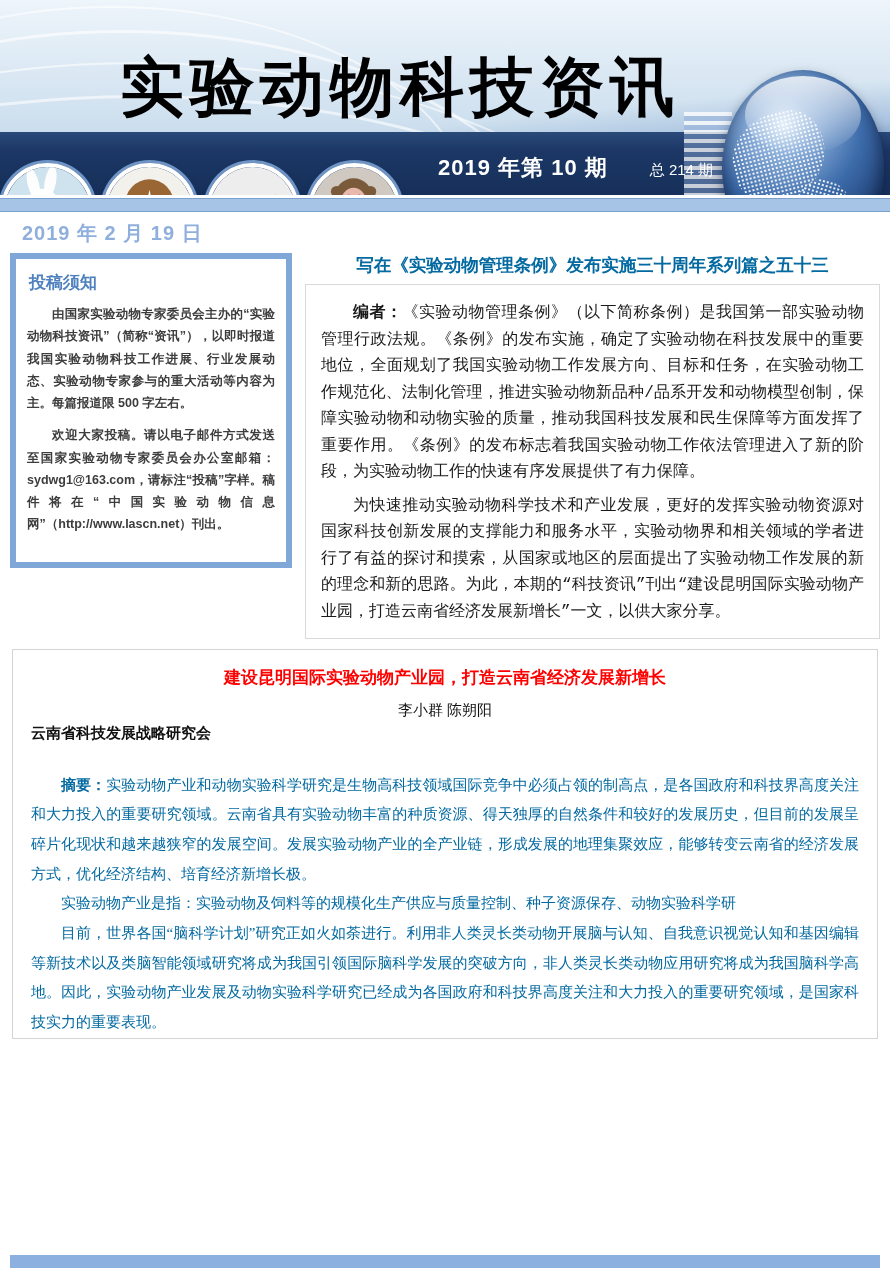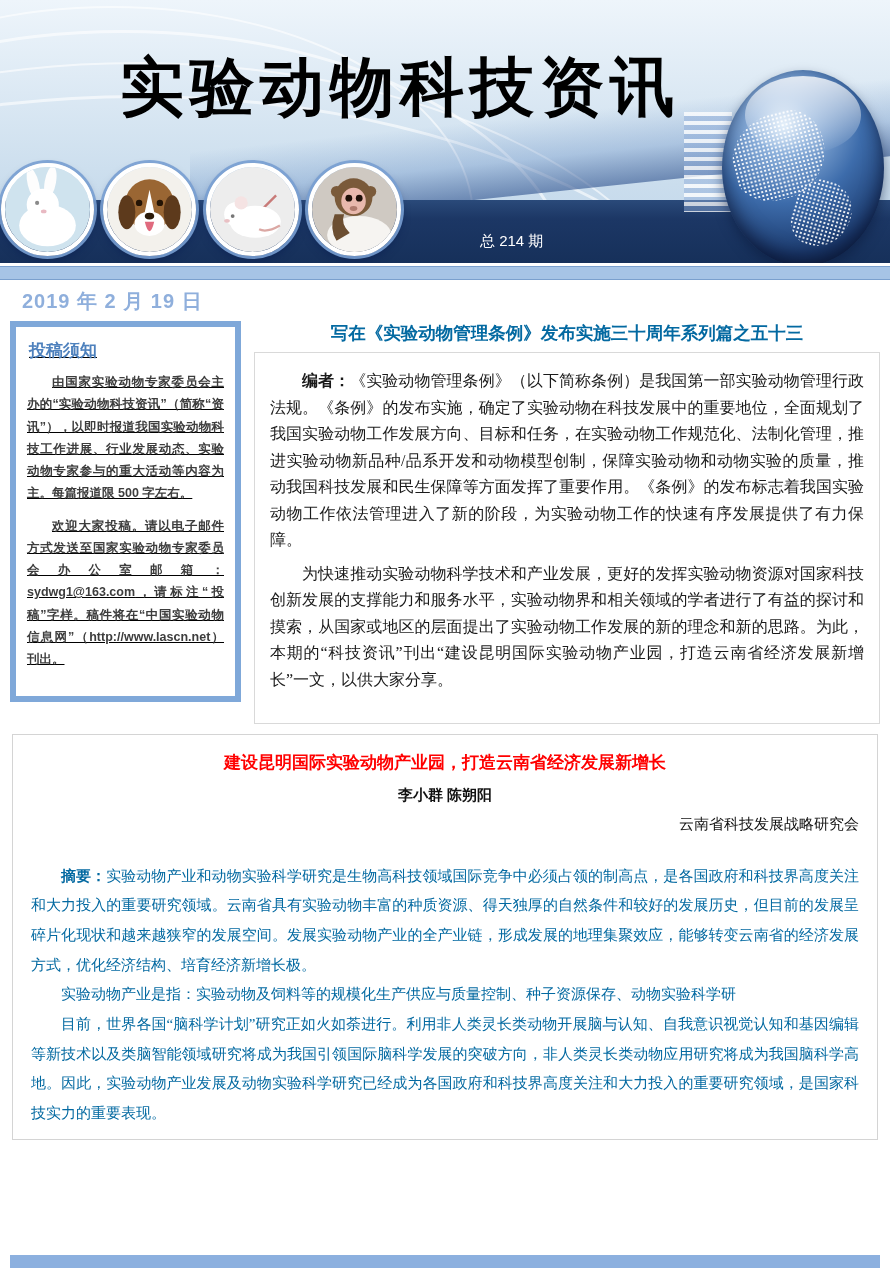--- a/index.html
+++ b/index.html
@@ -1,21 +1,21 @@
 <!DOCTYPE html>
 <html><head>
 <meta charset="utf-8">
 <style>
   html,body{margin:0;padding:0;}
   body{width:890px;height:1271px;overflow:hidden;position:relative;background:#fff;
        font-family:"Liberation Sans","DejaVu Sans",sans-serif;}
   .page{position:relative;width:890px;height:1271px;overflow:hidden;background:#fff;}
 
   
-  .masthead{position:relative;width:100%;height:263px;overflow:hidden;
+  .masthead{position:relative;width:100%;height:195px;overflow:hidden;
     background:linear-gradient(180deg,#eef5fb 0%,#dcE9f4 35%,#cadded 70%,#bfd5ea 100%);}
   .arc{position:absolute;border:3px solid rgba(255,255,255,.6);border-radius:50%;}
   .arc.a1{width:900px;height:520px;left:-330px;top:30px;}
   .arc.a2{width:1150px;height:640px;left:-440px;top:62px;border-width:2px;}
   .arc.a3{width:1350px;height:780px;left:-540px;top:95px;}
   .arc.a4{width:720px;height:420px;left:-250px;top:6px;border-width:2px;}
   .diag{position:absolute;left:190px;top:112px;width:760px;height:78px;transform:skewY(-6deg);
     background:linear-gradient(180deg,rgba(130,165,215,0) 0%,rgba(100,140,195,.35) 55%,rgba(45,80,140,.6) 100%);}
   .stripes{position:absolute;right:158px;top:112px;width:48px;height:100px;opacity:.85;
     background:repeating-linear-gradient(180deg,rgba(255,255,255,.9) 0 4px,rgba(140,170,215,.55) 4px 9px);}
@@ -49,40 +49,40 @@
 
   
   .header-divider{margin-top:3px;height:12px;background:#a6c4e6;
     border-top:1px solid #7aa0ce;border-bottom:1px solid #7aa0ce;}
 
   
   .content{padding:0 10px;}
   .date-line{margin:8px 0 6px 12px;color:#8fafdc;font-weight:700;font-size:20px;letter-spacing:1px;}
 
   .columns{display:flex;align-items:flex-start;gap:13px;}
-  .sidebar{width:231px;flex:none;box-sizing:border-box;text-decoration:underline;}
+  .sidebar{width:282px;flex:none;box-sizing:border-box;}
   .notice-box{border:6px solid #7fa8d9;background:#fff;padding:12px 11px 10px;box-sizing:border-box;}
   .notice-title{color:#4e81bd;font-weight:700;font-size:17px;margin:0 0 9px 2px;}
   .notice-box p{font-size:12.5px;color:#3d3d3d;font-weight:600;line-height:1.78;
     text-align:justify;text-indent:2em;margin:0 0 10px;}
   .notice-box p:last-child{margin-bottom:16px;}
   .email{font-weight:800;}
 
   .right-col{flex:1;min-width:0;}
   .article1-title{color:#0369a1;font-weight:700;font-size:17.5px;text-align:center;margin:0 0 7px;}
-  .article1-box{border:1px solid #d9d9d9;padding:8px 15px 29px;box-sizing:border-box;
-    font-family:Liberation Serif, serif;}
+  .article1-box{border:1px solid #d9d9d9;padding:8px 15px 12px;box-sizing:border-box;
+    font-family:Liberation Mono, monospace;}
   .article1-box p{font-size:16px;line-height:1.66;color:#1a1a1a;text-align:justify;
     text-indent:2em;margin:7px 0 0;}
   .bold-prefix{font-weight:700;}
 
-  .article2{margin:10px 2px 0;border:1px solid #d4d4d4;padding:12px 18px 10px;box-sizing:border-box;}
+  .article2{margin:10px 2px 0;border:1px solid #d4d4d4;padding:12px 18px 0;box-sizing:border-box;}
   .article2-title{color:#ff0000;font-weight:700;font-size:17px;text-align:center;margin:4px 0 12px;}
-  .article2-authors{font-weight:700;font-size:15px;text-align:center;margin:0 0 10px;color:#111;}
-  .article2-affil{font-weight:400;font-size:15px;text-align:right;margin:0;color:#111;}
+  .article2-authors{font-weight:400;font-size:15px;text-align:center;margin:0 0 4px;color:#111;}
+  .article2-affil{font-weight:700;font-size:15px;text-align:left;margin:0;color:#111;}
   .article2 .body{font-family:"Liberation Serif","DejaVu Serif",serif;margin-top:28px;}
   .article2 .body p{font-size:15px;line-height:1.98;color:#0369a1;text-align:justify;
     text-indent:2em;margin:0;}
 
   .footer-bar{position:absolute;left:10px;right:10px;bottom:3px;height:13px;background:#8cb0df;}
 </style>
 </head>
 <body>
 
 <div class="page">
@@ -150,20 +150,21 @@
         </svg>
     </div>
 
     <div class="globe">
       <div class="continent cont-na"></div>
       <div class="continent cont-sa"></div>
       <div class="globe-gloss"></div>
     </div>
 
     <div class="issue-bar">
+      <span class="issue-number">2019 年第 10 期</span>
       <span class="total-issue">总 214 期</span>
     </div>
   </div>
 
   <div class="header-divider"></div>
 
   <div class="content">
     <div class="date-line">2019 年 2 月 19 日</div>
 
     <div class="columns">

